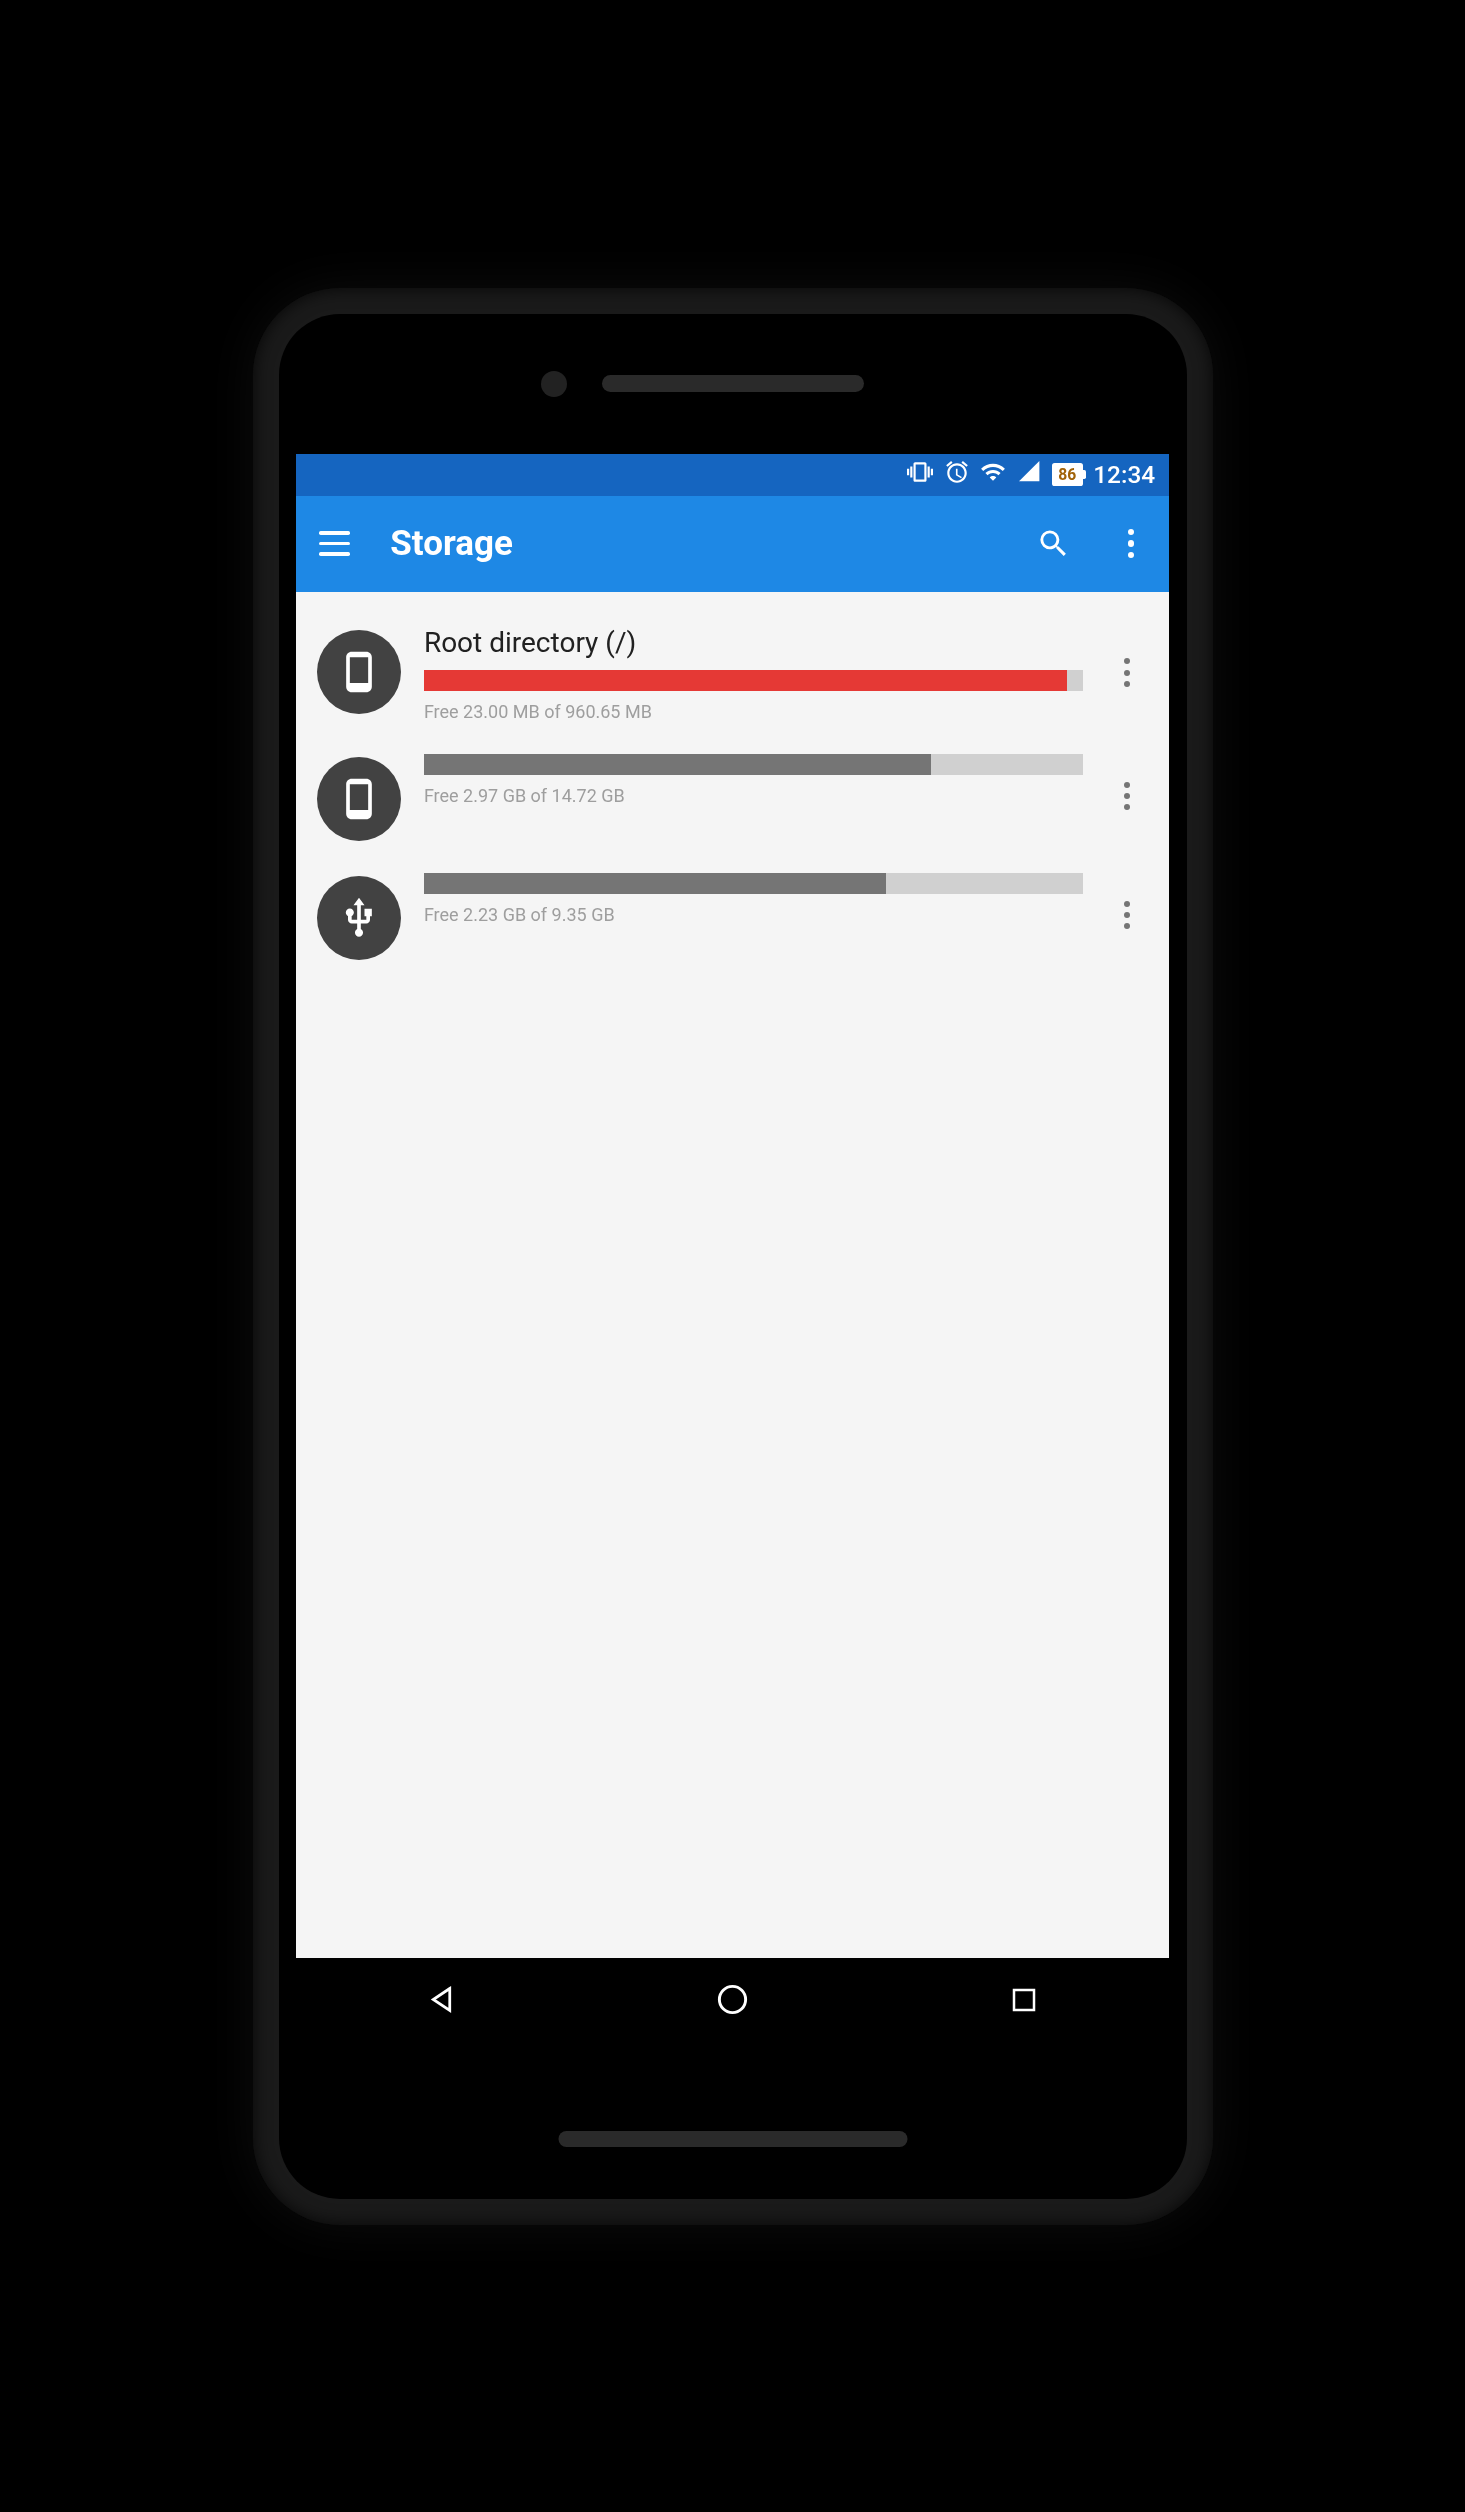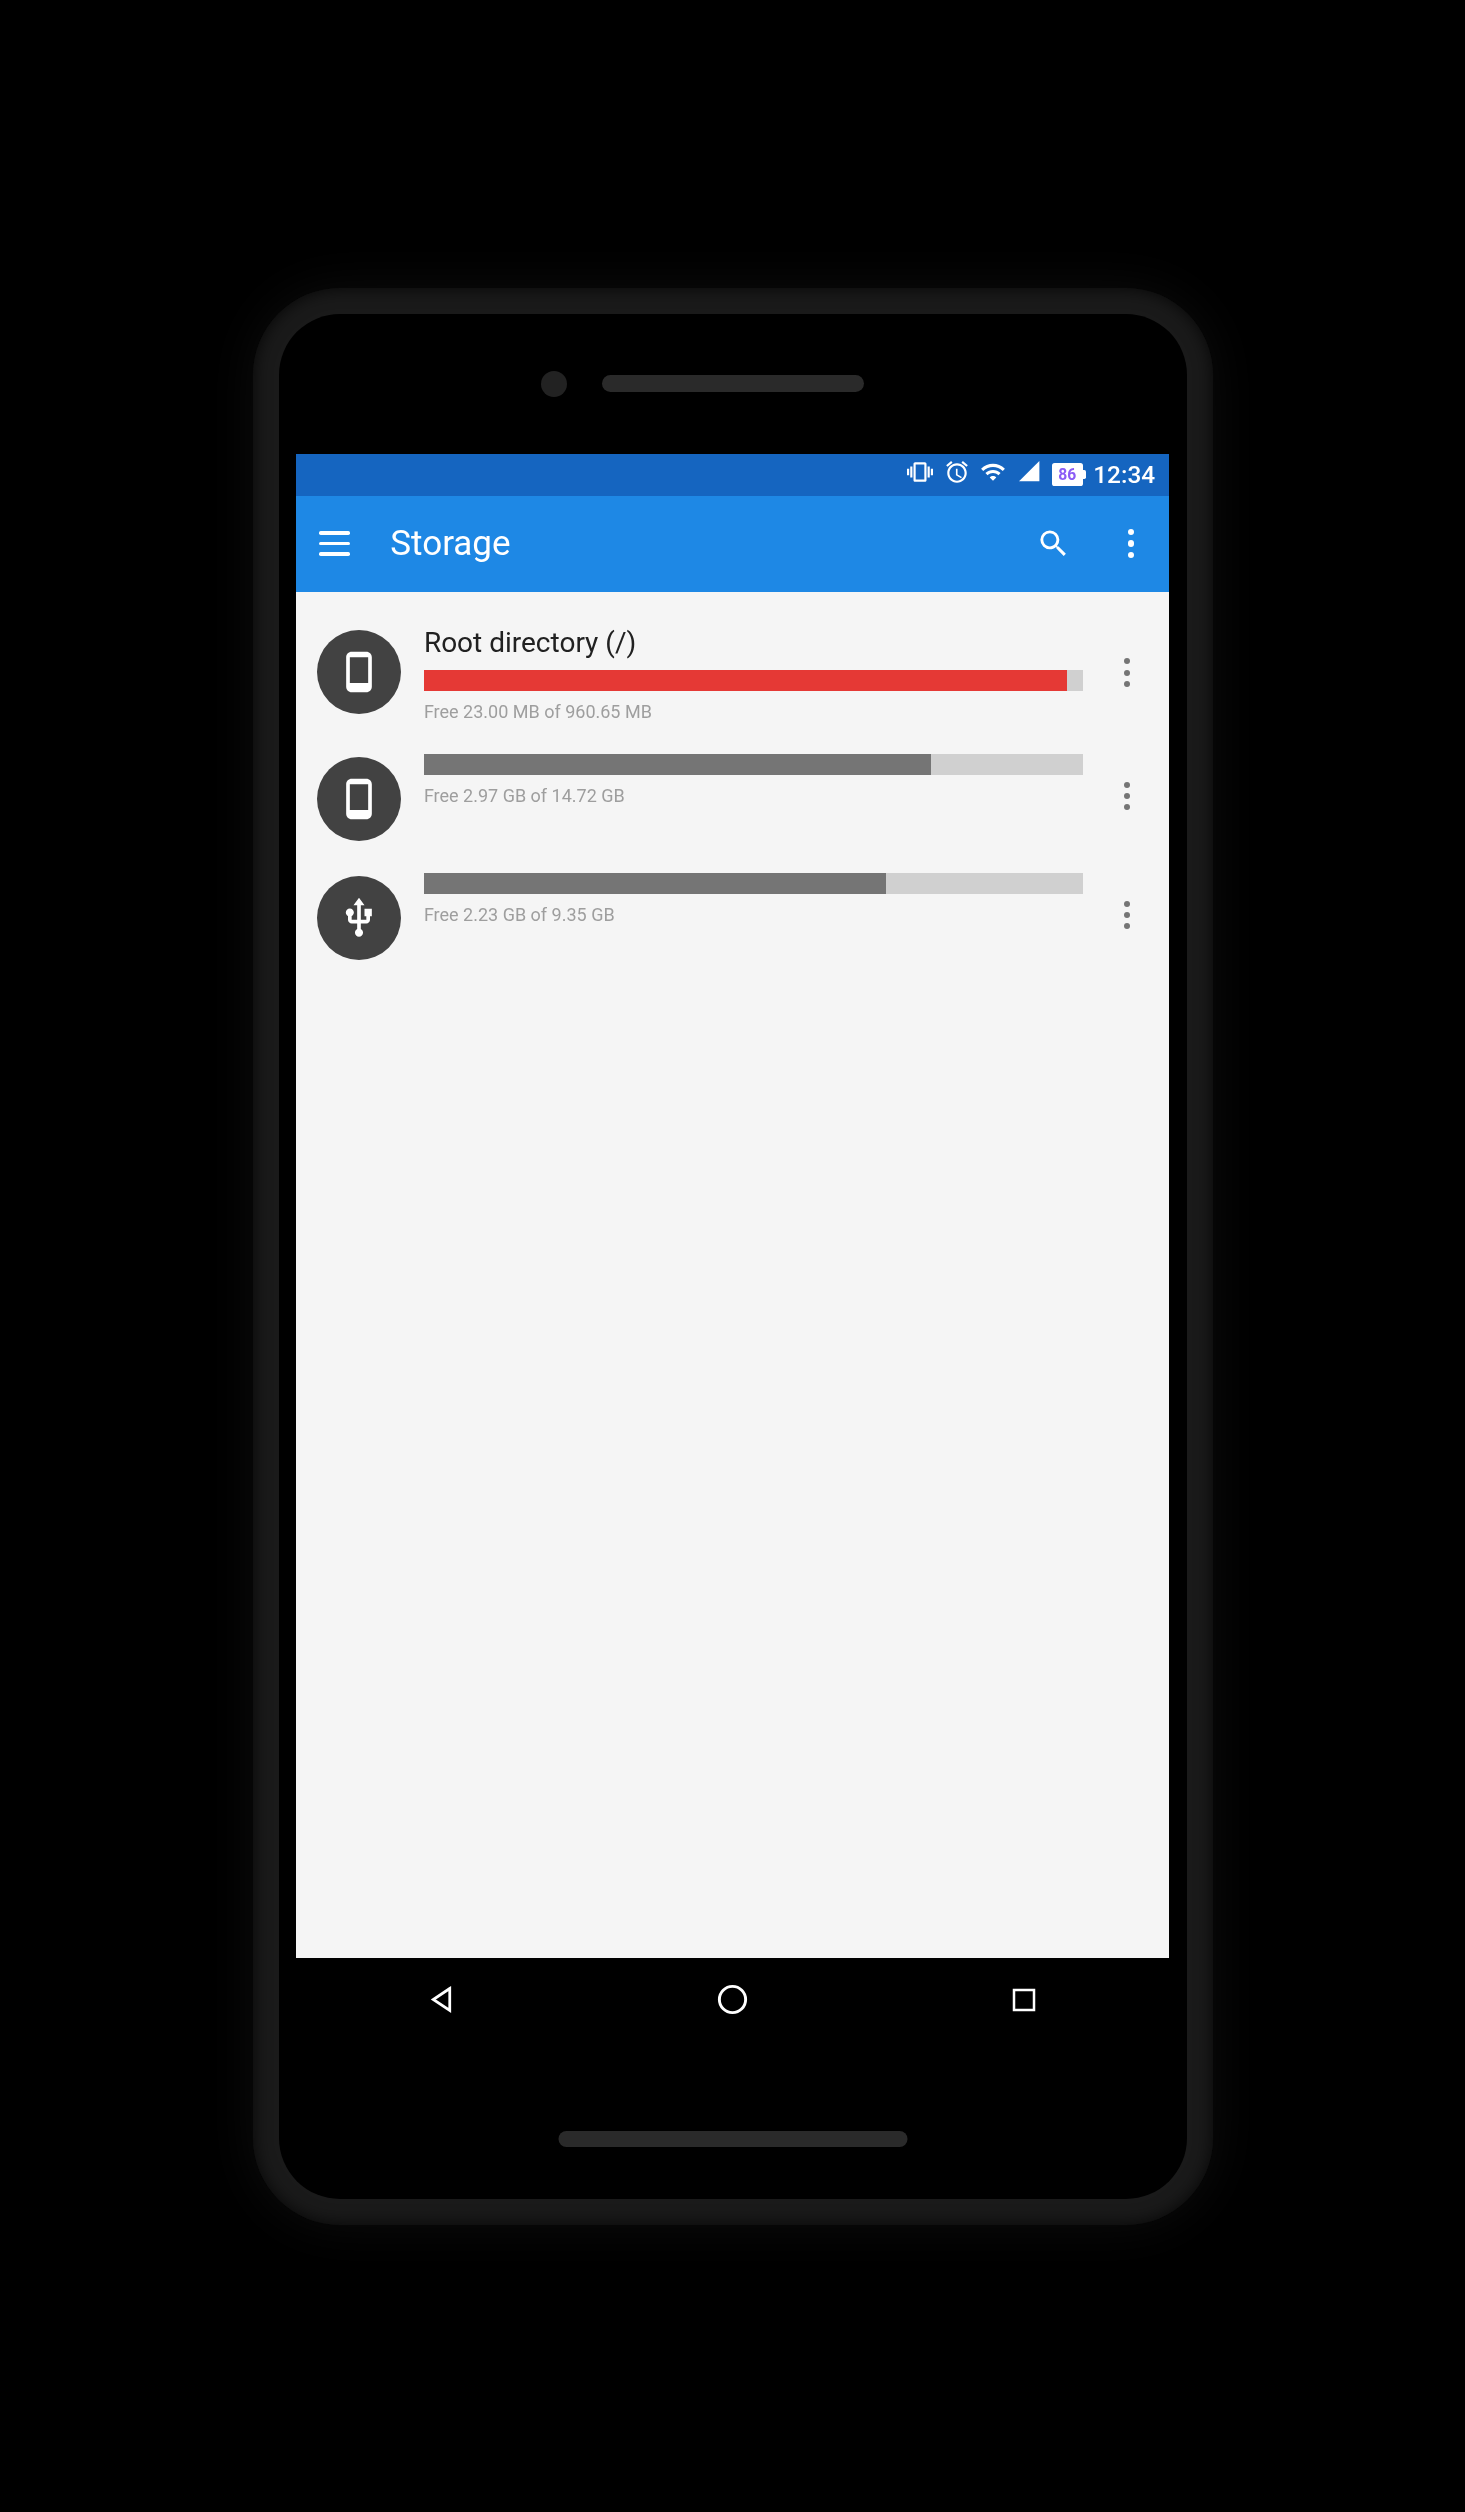--- a/index.html
+++ b/index.html
@@ -79,21 +79,21 @@
   }
   .status-bar svg { fill: #fff; }
   .status-time { font-weight: 500; text-align: center; }
   .battery-badge {
     display: inline-flex;
     align-items: center;
     justify-content: center;
     width: 31px;
     height: 23px;
     background: #fff;
-    color: #8b5cf6;
+    color: #a16207;
     font-size: 15.7px;
     font-weight: 700;
     border-radius: 2.6px;
     position: relative;
   }
   .battery-badge::after {
     content: "";
     position: absolute;
     right: -3.5px;
     top: 7px;
@@ -106,21 +106,21 @@
     height: 96px;
     background: #1e88e5;
     display: flex;
     align-items: center;
     padding: 0 17.4px;
     color: #fff;
     gap: 35px;
   }
   .app-bar-title {
     font-size: 35px;
-    font-weight: 400;
+    font-weight: 700;
     flex: 1;
   }
   .icon-btn {
     width: 42px;
     height: 42px;
     display: flex;
     align-items: center;
     justify-content: center;
     cursor: pointer;
   }

